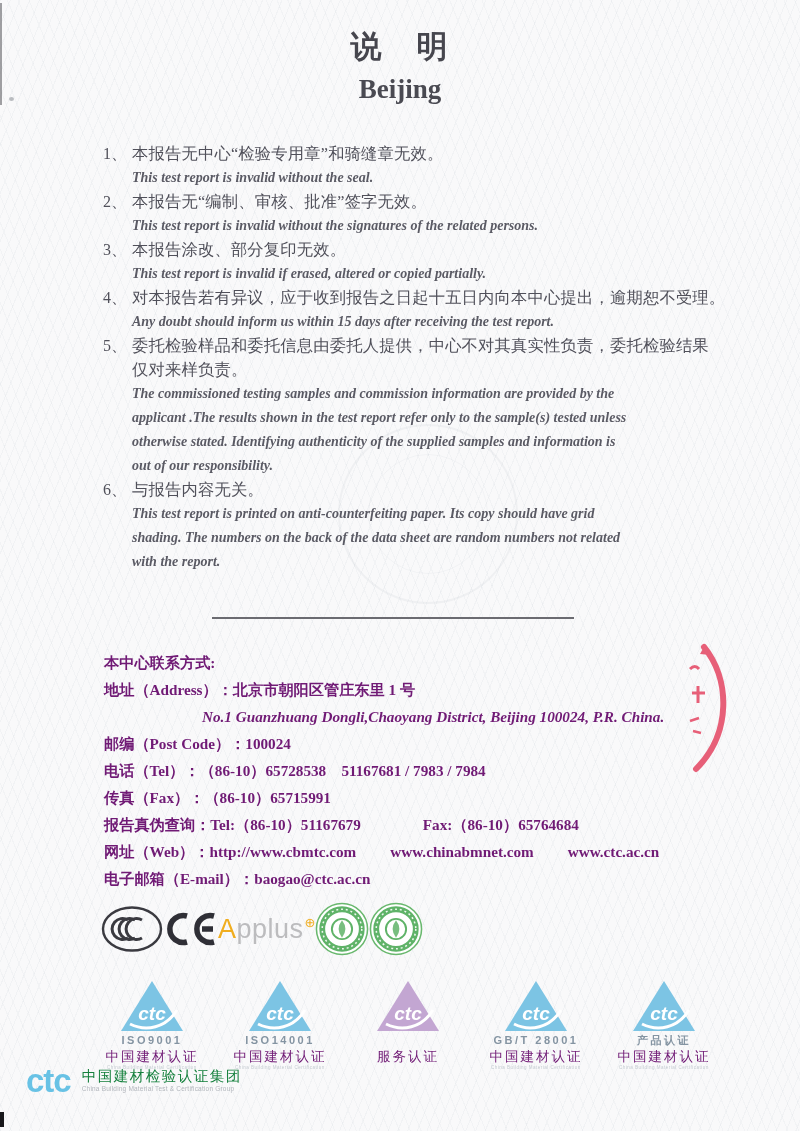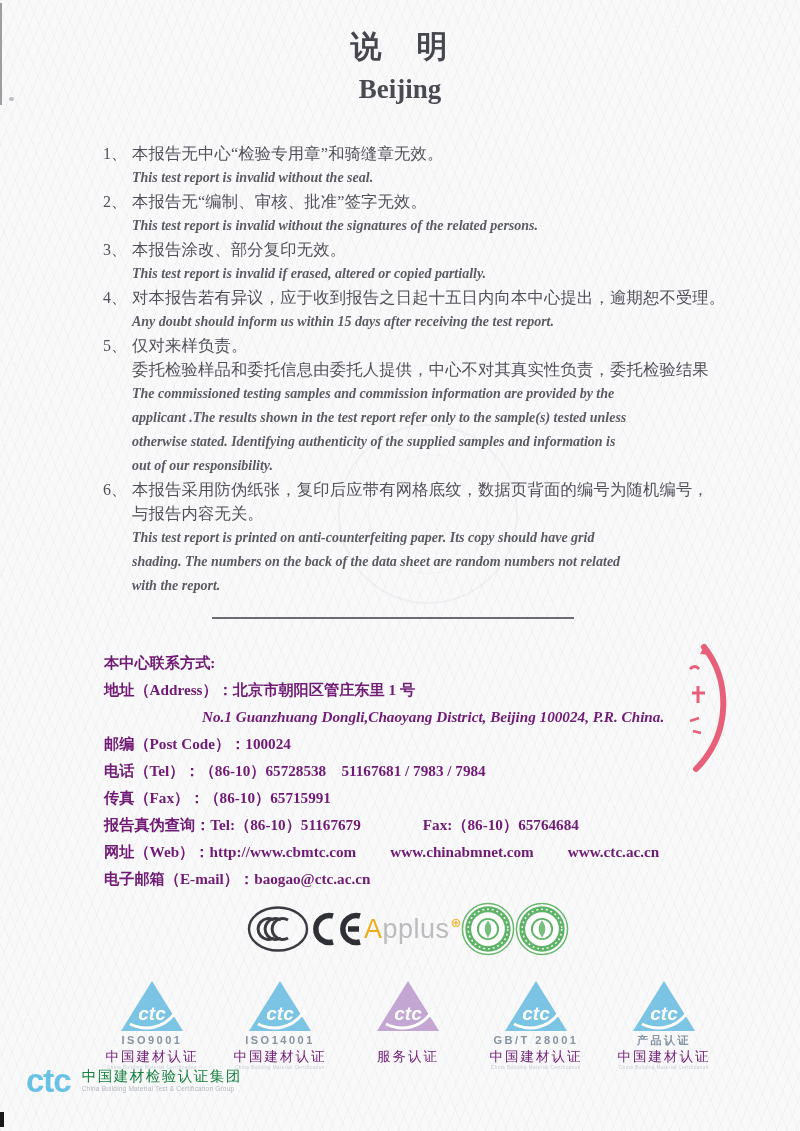--- a/index.html
+++ b/index.html
@@ -38,21 +38,21 @@
 
   .contact{position:absolute;top:649px;left:104px;width:625px;font-size:15.2px;line-height:27px;color:#701a75;font-weight:700;}
   .contact .lbl{font-weight:700;}
   .contact .addr-en{font-style:italic;padding-left:98px;}
   .gap-md{margin-right:34px;}
   .gap-lg{margin-right:62px;margin-top:16px;}
 
   .stamp{position:absolute;left:688px;top:641px;width:58px;height:132px;opacity:.92;}
 
   .logo-row1{position:absolute;top:900px;left:100px;width:615px;height:58px;
-    display:flex;justify-content:center;align-items:center;}
+    display:flex;justify-content:flex-start;align-items:center;}
   .applus{font-family:"Liberation Sans","DejaVu Sans",sans-serif;font-size:27px;color:#bcbcbe;letter-spacing:.5px;position:relative;line-height:1;}
   .applus .a{color:#f0ad1e;}
   .applus .plus{color:#f0ad1e;font-size:13px;position:relative;top:-11px;left:1px;}
 
   .logo-row2{position:absolute;top:980px;left:88px;width:640px;display:flex;}
   .cert-col{flex:1;text-align:center;font-family:"Liberation Sans","DejaVu Sans",sans-serif;}
   .cert-col svg{display:block;margin:0 auto 1px auto;}
   .cert-line1{font-size:11px;font-weight:700;letter-spacing:2.5px;color:#8494a2;height:15px;line-height:15px;}
   .cert-line2{font-size:13.5px;color:#701a75;letter-spacing:2px;line-height:17px;}
   .cert-line3{font-size:4.5px;color:#c4cbd1;letter-spacing:.5px;line-height:6px;height:6px;overflow:hidden;}
@@ -101,32 +101,31 @@
     <div class="note">
       <div class="note-num">4、</div>
       <div class="note-body">
         <div class="cn-line">对本报告若有异议，应于收到报告之日起十五日内向本中心提出，逾期恕不受理。</div>
         <div class="en-line">Any doubt should inform us within 15 days after receiving the test report.</div>
       </div>
     </div>
     <div class="note">
       <div class="note-num">5、</div>
       <div class="note-body">
+        <div class="cn-line">委托检验样品和委托信息由委托人提供，中心不对其真实性负责，委托检验结果</div>
         <div class="cn-line">仅对来样负责。</div>
-        <div class="cn-line">委托检验样品和委托信息由委托人提供，中心不对其真实性负责，委托检验结果</div>
         <div class="en-line">The commissioned testing samples and commission information are provided by the</div>
         <div class="en-line">applicant .The results shown in the test report refer only to the sample(s) tested unless</div>
         <div class="en-line">otherwise stated. Identifying authenticity of the supplied samples and information is</div>
         <div class="en-line">out of our responsibility.</div>
       </div>
     </div>
     <div class="note">
       <div class="note-num">6、</div>
       <div class="note-body">
-        <div class="cn-line">本报告采用防伪纸张，复印后应带有网格底纹，数据页背面的编号为随机编号，</div>
         <div class="cn-line">与报告内容无关。</div>
         <div class="en-line">This test report is printed on anti-counterfeiting paper. Its copy should have grid</div>
         <div class="en-line">shading. The numbers on the back of the data sheet are random numbers not related</div>
         <div class="en-line">with the report.</div>
       </div>
     </div>
   </div>
 
   <div class="divider"></div>
 

